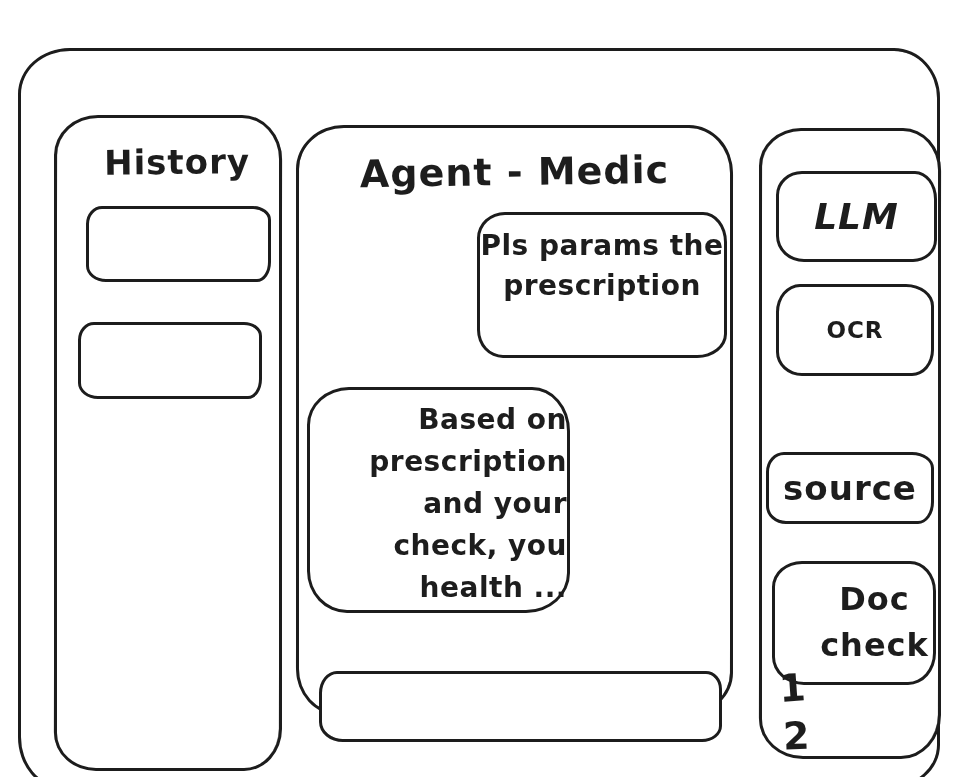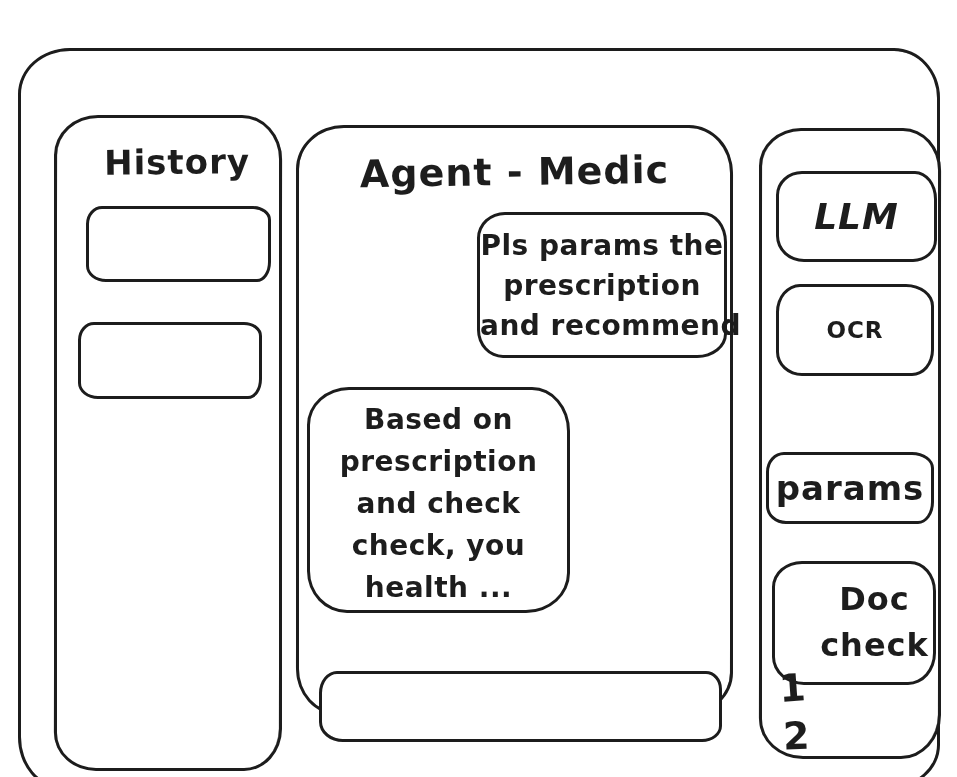--- a/index.html
+++ b/index.html
@@ -81,20 +81,21 @@
   .user-bubble {
     left: 178px; top: 84px; width: 250px; height: 146px;
     border-radius: 28px 24px 30px 26px / 26px 30px 24px 28px;
     padding-top: 11px;
   }
   .user-bubble .line { line-height: 40px; }
   .agent-bubble {
     left: 8px; top: 259px; width: 263px; height: 226px;
     border-radius: 42px 38px 44px 40px / 38px 44px 40px 42px;
     padding-top: 9px;
+    text-align: right;
   }
   .agent-bubble .line { line-height: 42px; }
   .chat-input {
     left: 20px; top: 543px; width: 403px; height: 71px;
     border-radius: 18px 16px 20px 24px / 22px 18px 16px 20px;
     cursor: text;
   }
 
   
   .tools {
@@ -168,38 +169,37 @@
       <div class="sketch history-item item-1"></div>
       <div class="sketch history-item item-2"></div>
     </aside>
 
     <main class="sketch chat">
       <div class="panel-title">Agent - Medic</div>
 
       <div class="sketch bubble user-bubble">
         <div class="line">Pls params the</div>
         <div class="line">prescription</div>
-        <div class="line">and recommend</div>
       </div>
 
       <div class="sketch bubble agent-bubble">
         <div class="line">Based on</div>
         <div class="line">prescription</div>
-        <div class="line">and check</div>
+        <div class="line">and your</div>
         <div class="line">check, you</div>
         <div class="line">health ...</div>
       </div>
 
       <div class="sketch chat-input"></div>
     </main>
 
     <aside class="sketch tools">
       <button class="tool-btn btn-llm">LLM</button>
       <button class="tool-btn btn-ocr">OCR</button>
-      <button class="tool-btn btn-params">params</button>
+      <button class="tool-btn btn-params">source</button>
 
       <div class="sketch doc-source">
         <div class="line">Doc</div>
         <div class="line">check</div>
       </div>
 
       <div class="doc-num doc-num-1">1</div>
       <div class="doc-num doc-num-2">2</div>
     </aside>
 

